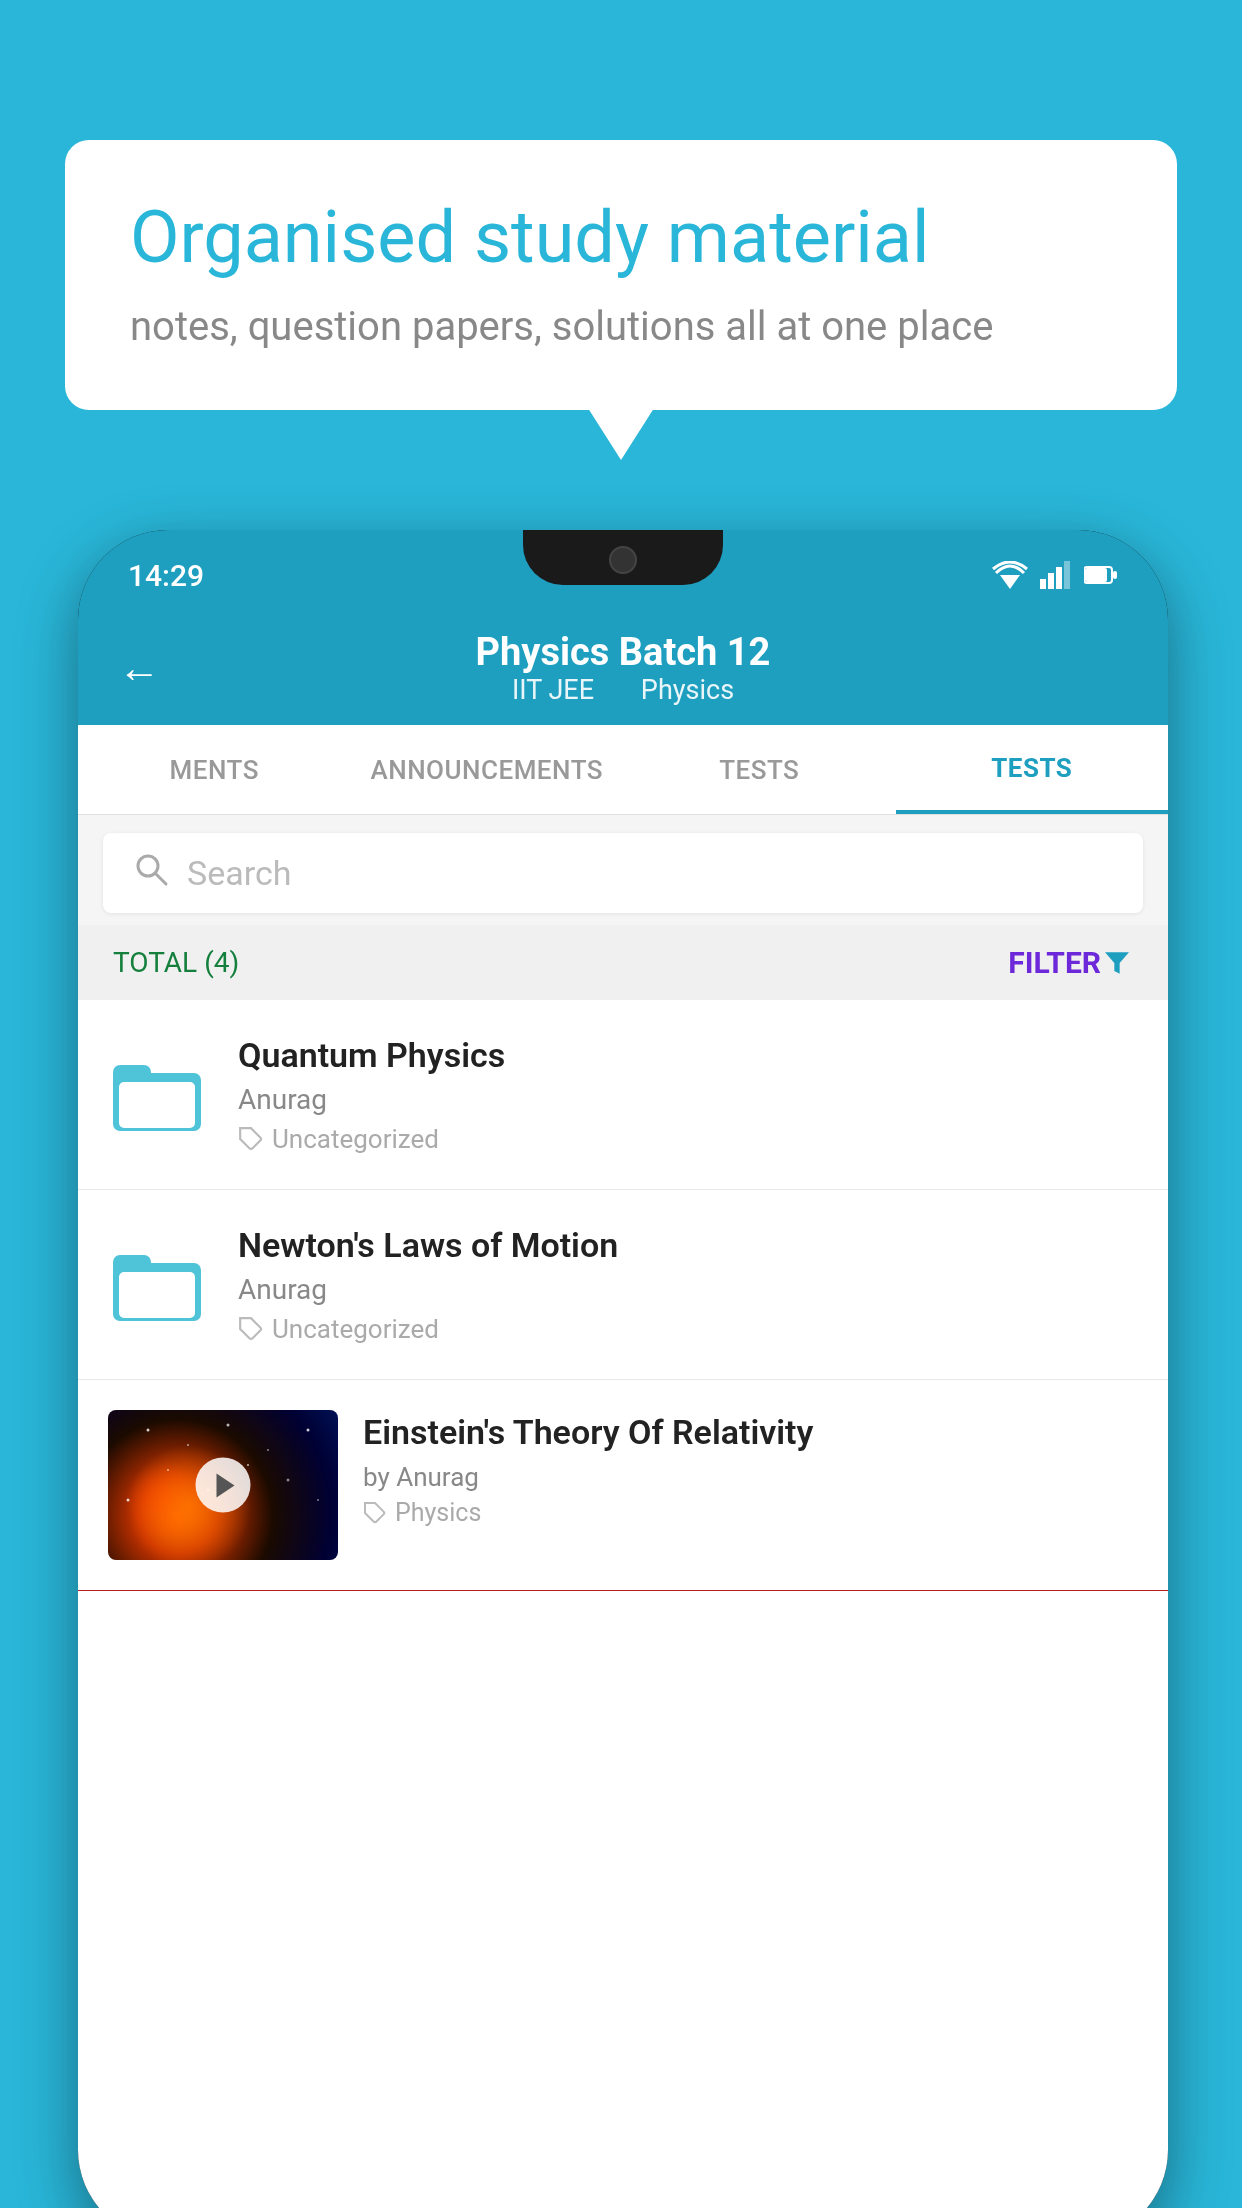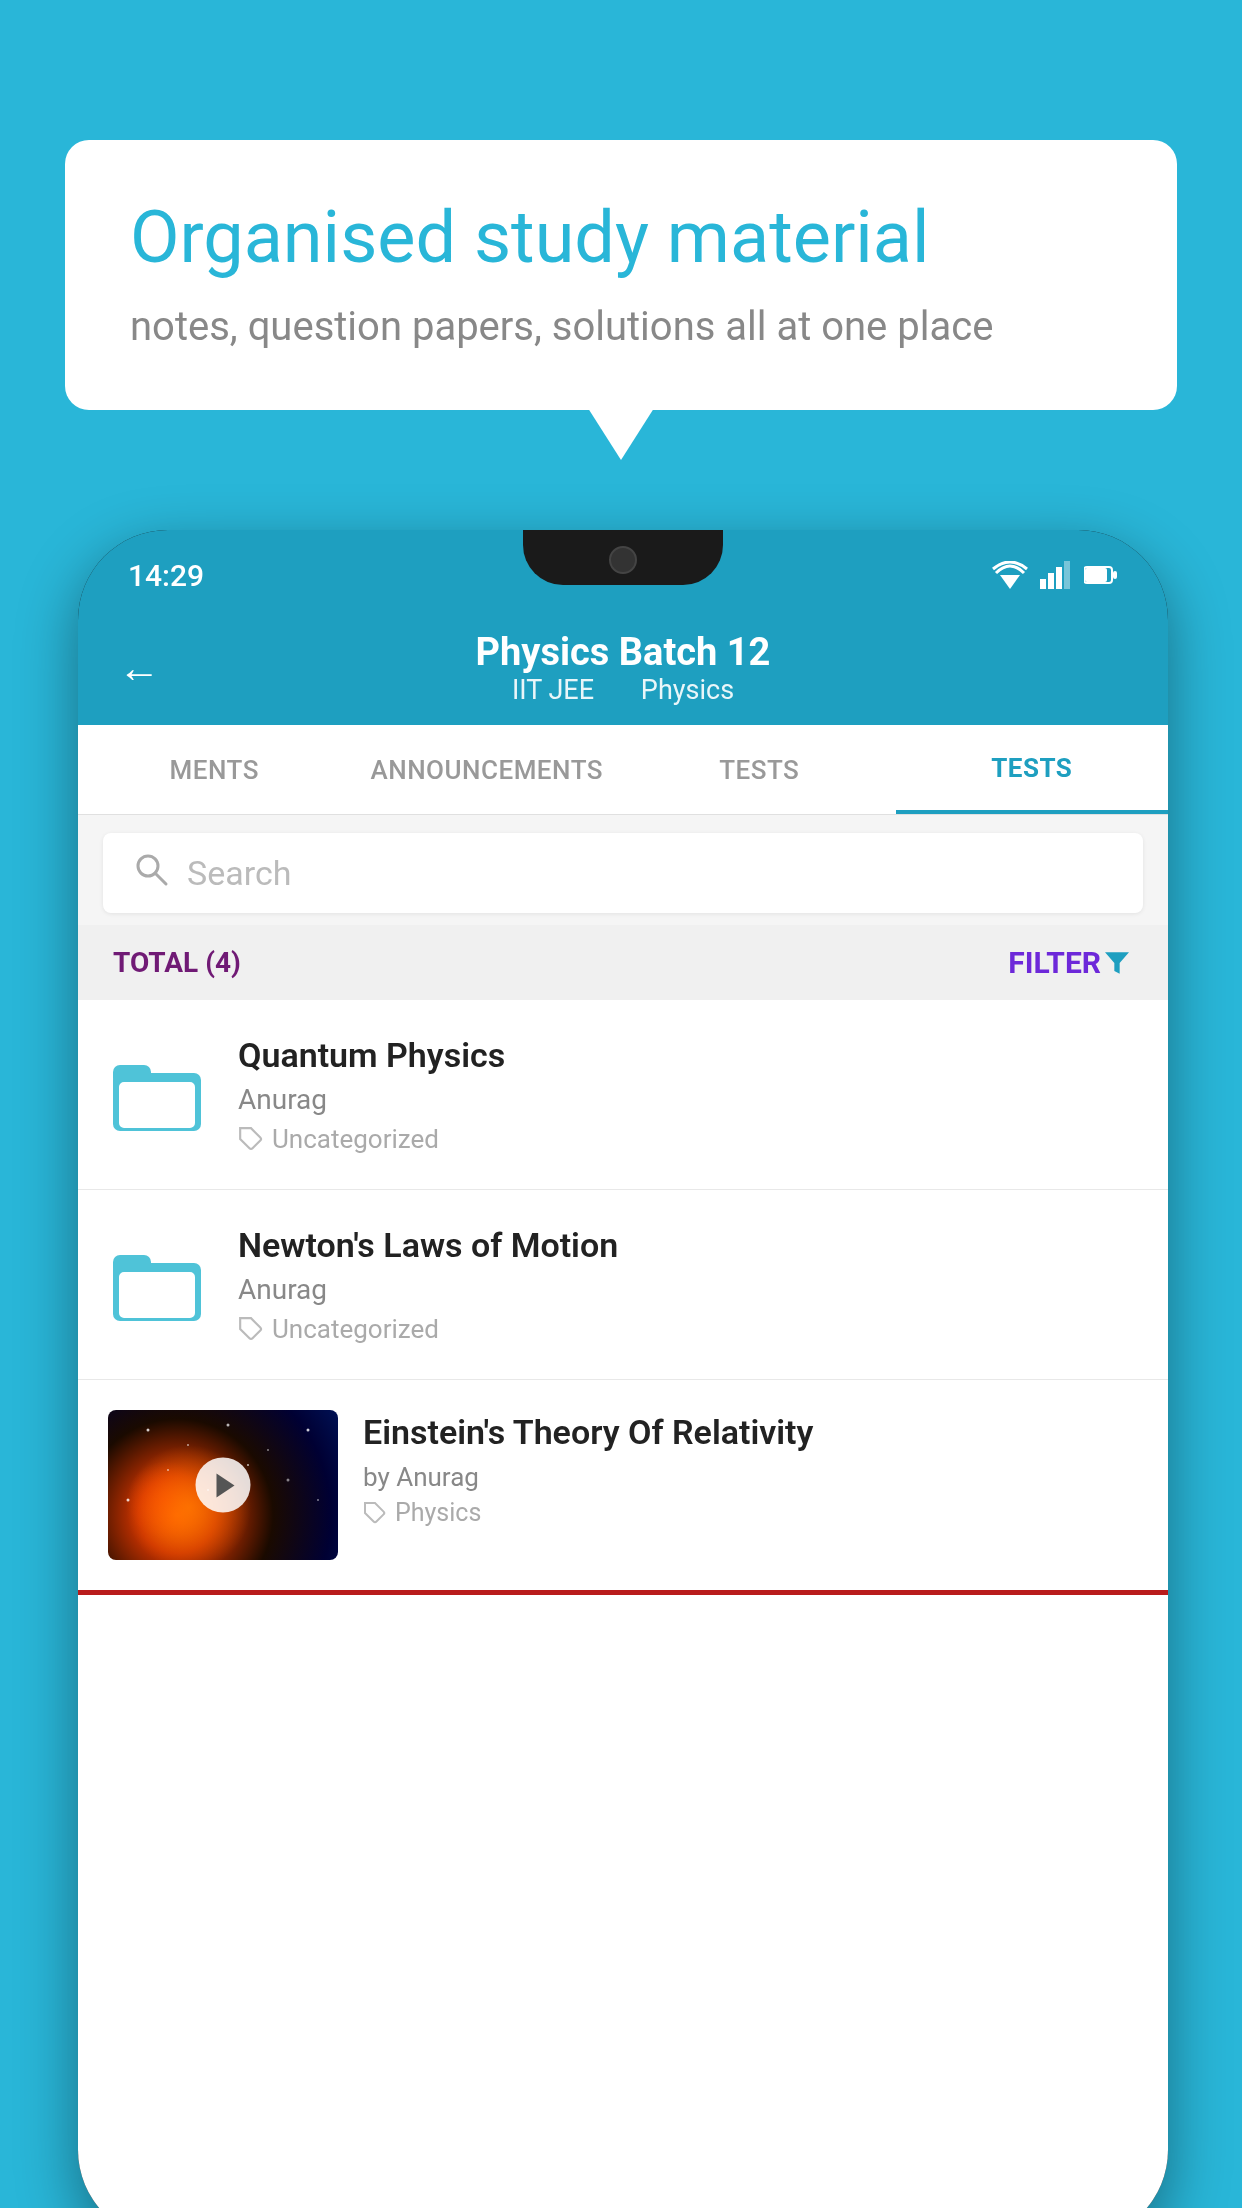--- a/index.html
+++ b/index.html
@@ -215,22 +215,22 @@
       right: 0;
       height: 75px;
       background: #f0f0f0;
       display: flex;
       align-items: center;
       justify-content: space-between;
       padding: 0 35px;
     }
     .total-label {
       font-size: 28px;
-      color: #701a75;
-      font-weight: 700;
+      color: #15803d;
+      font-weight: 400;
     }
     .filter-btn {
       display: flex;
       align-items: center;
       color: #6d28d9;
       font-size: 30px;
       font-weight: 700;
     }
 
     
@@ -280,21 +280,21 @@
       gap: 8px;
       color: #aaa;
       font-size: 26px;
     }
 
     
     .video-item-thumb {
       display: flex;
       align-items: flex-start;
       padding: 30px 30px;
-      border-bottom: 5px solid #b91c1c;
+      border-bottom: 1px solid #b91c1c;
       gap: 25px;
     }
     .thumbnail-container {
       width: 230px;
       height: 150px;
       flex-shrink: 0;
       border-radius: 8px;
       overflow: hidden;
       position: relative;
       background: #1a1a2e;

